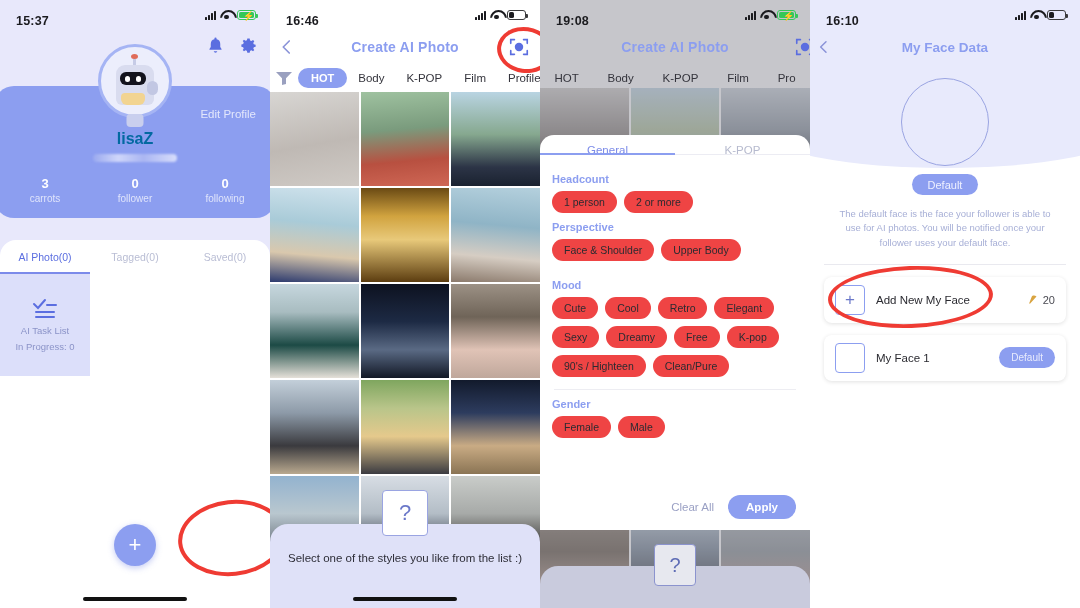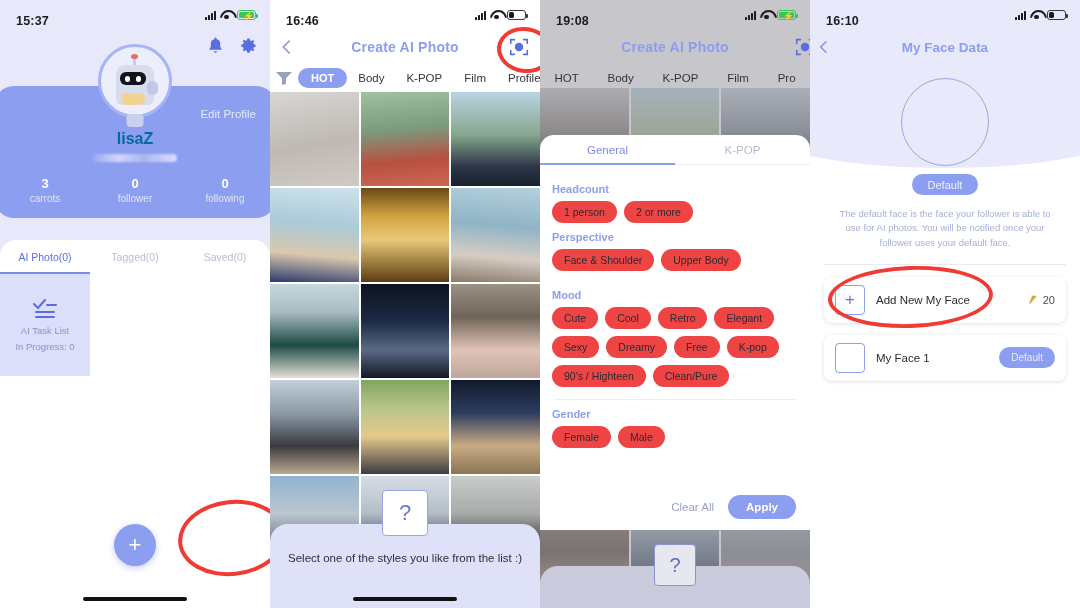--- a/index.html
+++ b/index.html
@@ -154,21 +154,21 @@
 
   
   .p3 { background:#fff; }
   .p3-dim { position:absolute; inset:0; background:rgba(120,120,130,.42); z-index:18; }
   .p3-bgtop { position:absolute; inset:0; z-index:5; }
   .modal {
     position:absolute; left:0; right:0; top:135px; bottom:78px;
     background:#fff; border-radius:14px 14px 0 0; z-index:22;
     display:flex; flex-direction:column;
   }
-  .m-tabs { display:flex; height:30px; position:relative; border-bottom:1px solid #ececf3;}
+  .m-tabs { display:flex; height:20px; position:relative; border-bottom:1px solid #ececf3;}
   .m-tab { flex:1; text-align:center; font-size:11.5px; color:#b6bace; line-height:30px;}
   .m-tab.active { color:#7b8ae8; }
   .m-underline { position:absolute; left:0; bottom:-1px; width:50%; height:2px; background:#8c9ef0;}
   .m-body { flex:1; padding:10px 12px 0; overflow:hidden; }
   .f-label { font-size:11px; color:#8c9ef0; font-weight:700; margin:8px 0 6px; }
   .chips { display:flex; flex-wrap:wrap; gap:7px; }
   .chip { background:#ef4444; color:#2b2b31; font-size:10.5px; border-radius:12px; padding:5px 12px; white-space:nowrap;}
   .m-div { height:1px; background:#ededf2; margin:12px 2px 0; }
   .m-foot { height:46px; display:flex; align-items:center; justify-content:flex-end; gap:14px; padding:0 14px;}
   .clear-all { font-size:11.5px; color:#9aa0c4; }

